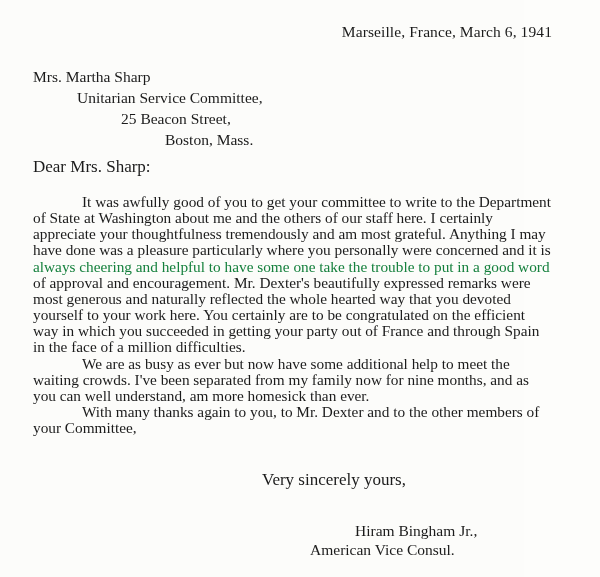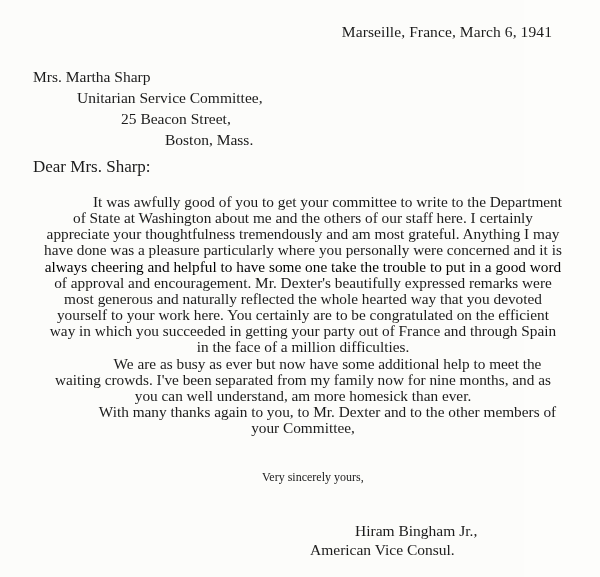--- a/index.html
+++ b/index.html
@@ -59,35 +59,35 @@
   .body-block {
     position: absolute;
     top: 194px;
     left: 33px;
     width: 540px;
     font-size: 15.3px;
     line-height: 16.15px;
   }
   .para {
     margin: 0;
-    text-align: center;
+    text-align: left;
   }
   .para .ln {
     display: block;
     white-space: nowrap;
   }
   .ln.indent { text-indent: 49px; }
-  .ln.faded { color: #000000; }
+  .ln.faded { color: #15803d; }
 
   
   .closing {
     position: absolute;
     top: 470px;
     left: 262px;
-    font-size: 12px;
+    font-size: 17px;
   }
 
   
   .signature-block {
     position: absolute;
     top: 521px;
     left: 310px;
     font-size: 15.5px;
     line-height: 19px;
   }

